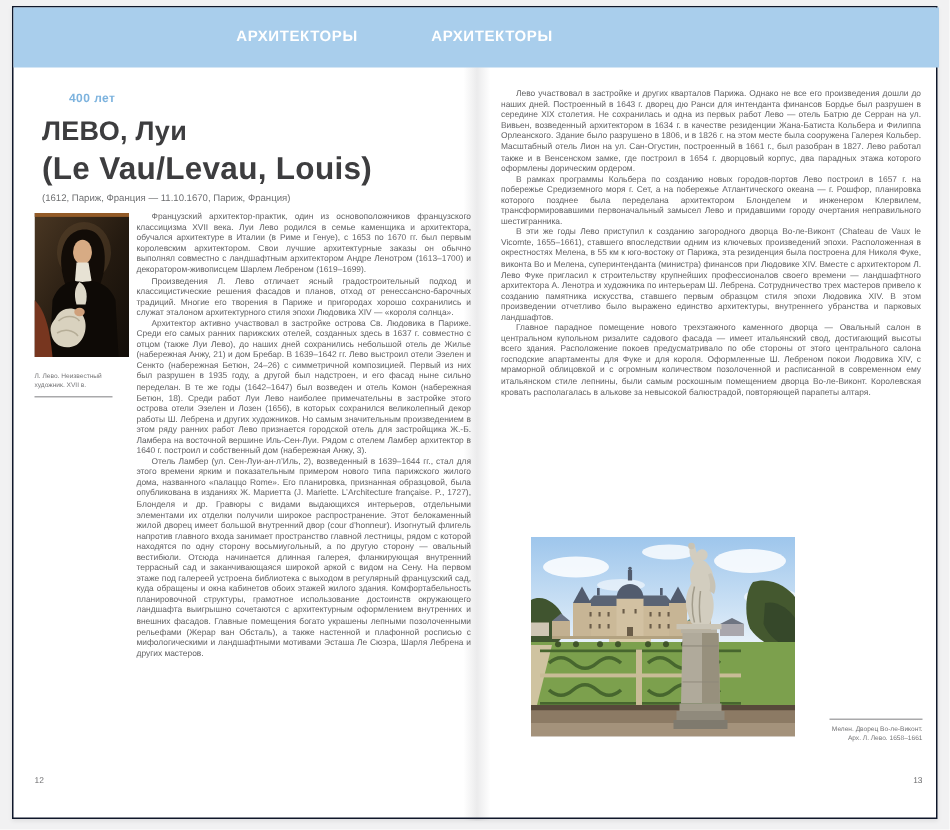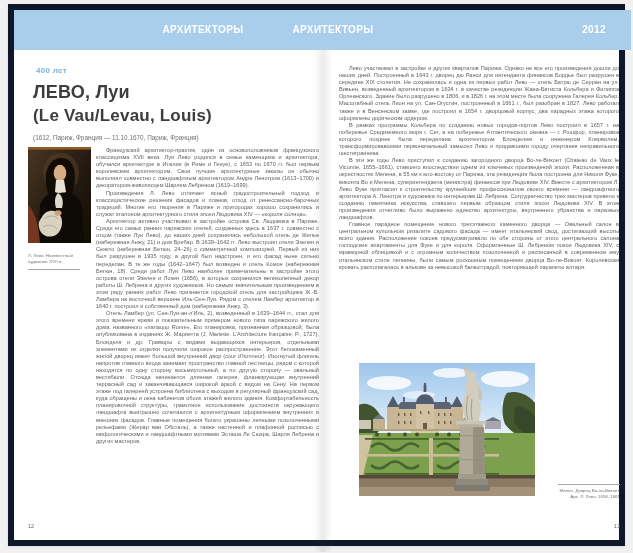--- a/index.html
+++ b/index.html
@@ -5,46 +5,46 @@
   html,body{margin:0;padding:0;}
   body{
     width:633px;height:553px;
     background:#f1f1f2;
     font-family:"Liberation Sans", sans-serif;
     position:relative;overflow:hidden;
     -webkit-font-smoothing:antialiased;
   }
   .spread{
     position:absolute;left:8px;top:4px;width:617px;height:542px;
-    background:#ffffff;border:6px solid #0f172a;box-sizing:border-box;
+    background:#ffffff;border:1px solid #0f172a;box-sizing:border-box;
     box-shadow:0 1px 3px rgba(0,0,0,0.08);
     text-decoration:underline;
   }
   .header-bar{
     position:absolute;left:0;top:0;width:617px;height:40px;
     background:#a9ceec;
   }
   .header-bar span{
     position:absolute;top:0;height:40px;line-height:40px;
     color:#ffffff;font-weight:bold;font-size:10px;letter-spacing:.4px;
   }
   .hdr1{left:129px;width:120px;text-align:center;}
   .hdr2{left:259px;width:120px;text-align:center;}
   .hdr-year{left:500px;width:92px;text-align:right;}
   .gutter{
     position:absolute;left:300px;top:40px;width:18px;height:502px;
     background:linear-gradient(90deg,rgba(0,0,0,0) 0%,rgba(60,60,70,0.10) 50%,rgba(0,0,0,0) 100%);
     pointer-events:none;
   }
   .kicker{
-    position:absolute;left:22px;top:56px;
+    position:absolute;left:37px;top:56px;
     font-size:8px;font-weight:bold;color:#7db3de;letter-spacing:.3px;
   }
   .title1{position:absolute;left:19px;top:72px;font-size:18px;font-weight:bold;color:#3d3d3f;letter-spacing:.2px;}
-  .title2{position:absolute;left:19px;top:96px;font-size:17px;font-weight:bold;color:#3d3d3f;letter-spacing:.2px;}
+  .title2{position:absolute;left:19px;top:96px;font-size:21px;font-weight:bold;color:#3d3d3f;letter-spacing:.2px;}
   .dates{position:absolute;left:19px;top:124px;font-size:6.4px;color:#6f7072;}
   .portrait{position:absolute;left:14px;top:137px;width:63px;height:96px;}
   .caption-l{position:absolute;left:14px;top:243px;width:64px;font-size:4.4px;line-height:6px;color:#757577;}
   .caption-l .rule{margin-top:4px;width:52px;border-top:1px solid #a9a9ab;}
   .body-text{
     position:absolute;color:#626264;font-size:5.6px;line-height:7.1px;
     text-align:justify;
   }
   .body-text p{margin:0;text-indent:10px;}
   .body-left{left:82px;top:137px;width:223px;}
@@ -57,21 +57,20 @@
   .caption-r .rule{width:62px;margin-left:10px;border-top:1px solid #a9a9ab;margin-bottom:3px;}
 </style>
 </head>
 <body>
 
 <div class="spread">
 
   <div class="header-bar">
     <span class="hdr1">АРХИТЕКТОРЫ</span>
     <span class="hdr2">АРХИТЕКТОРЫ</span>
-    <span class="hdr-year">2012</span>
   </div>
 
   <div>
     <div class="kicker">400 лет</div>
     <div class="title1">ЛЕВО, Луи</div>
     <div class="title2">(Le Vau/Levau, Louis)</div>
     <div class="dates">(1612, Париж, Франция — 11.10.1670, Париж, Франция)</div>
 
     <svg class="portrait" viewBox="0 0 63 96" preserveAspectRatio="none">
       <defs>

